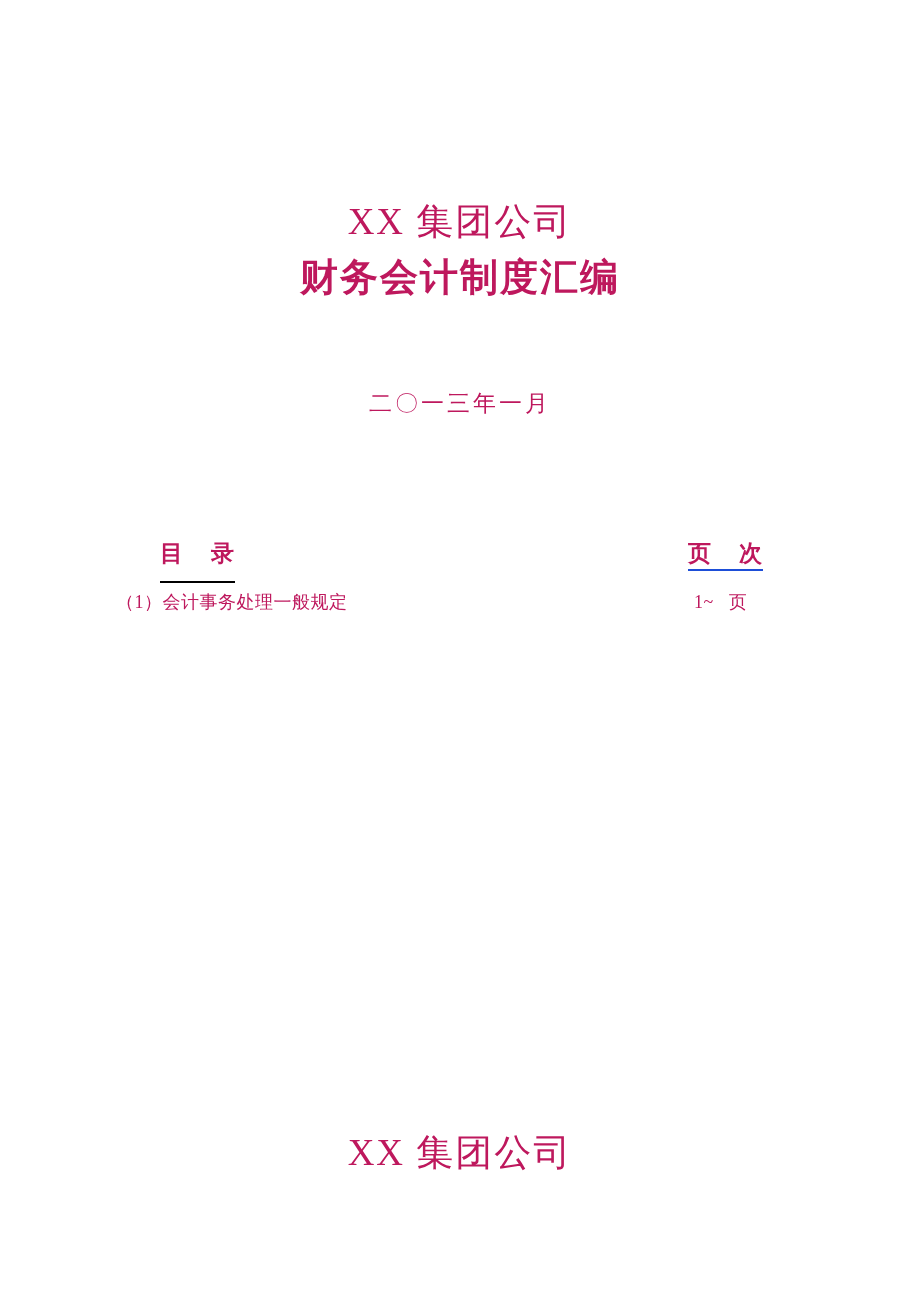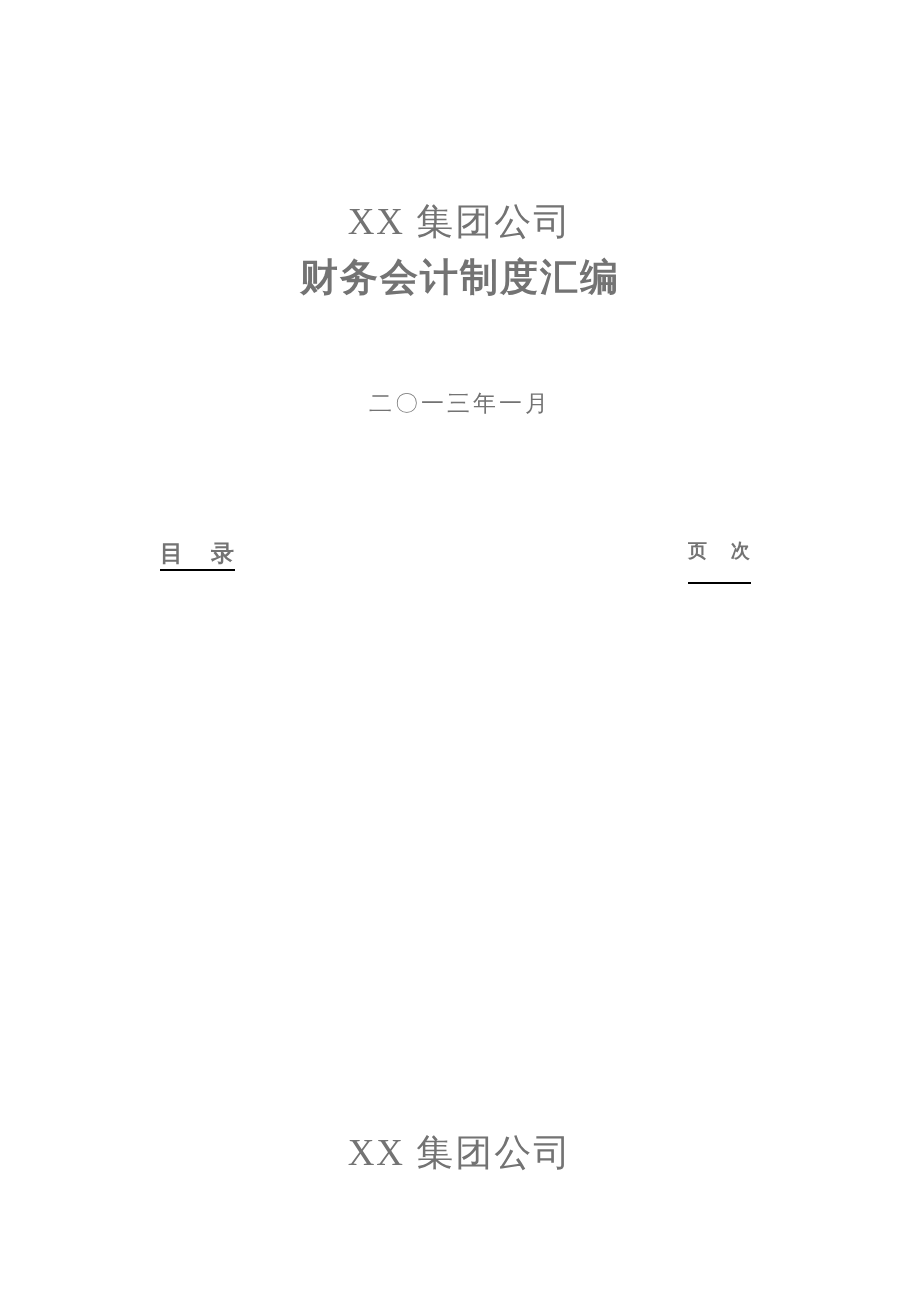--- a/index.html
+++ b/index.html
@@ -10,21 +10,21 @@
     background: #ffffff;
   }
   .page {
     position: relative;
     width: 920px;
     height: 1302px;
     background: #ffffff;
     margin: 0 auto;
     overflow: hidden;
     font-family: "Liberation Serif", "DejaVu Serif", serif;
-    color: #737373;
+    color: #be185d;
   }
 
   
   .title-block {
     position: absolute;
     top: 196px;
     left: 0;
     width: 920px;
     text-align: center;
   }
@@ -65,33 +65,33 @@
   }
   .toc-header-left {
     position: absolute;
     left: 160px;
     top: 0;
     font-family: "DejaVu Sans", "Liberation Sans", sans-serif;
     font-weight: bold;
     font-size: 23px;
     letter-spacing: 1px;
     border-bottom: 2px solid #000;
-    padding-bottom: 0;
+    padding-bottom: 12px;
     white-space: pre;
   }
   .toc-header-right {
     position: absolute;
     left: 688px;
     top: 0;
     font-family: "DejaVu Sans", "Liberation Sans", sans-serif;
     font-weight: bold;
-    font-size: 19px;
+    font-size: 23px;
     letter-spacing: 1px;
-    border-bottom: 2px solid #000000;
-    padding-bottom: 18px;
+    border-bottom: 2px solid #1d4ed8;
+    padding-bottom: 0;
     white-space: pre;
   }
 
   
   .toc-list {
     position: absolute;
     top: 590px;
     left: 0;
     width: 920px;
   }
@@ -142,16 +142,22 @@
     <div class="title-line-2">财务会计制度汇编</div>
   </div>
 
   <div class="date-line">二〇一三年一月</div>
 
   <div class="toc-header">
     <div class="toc-header-left">目   录</div>
     <div class="toc-header-right">页   次</div>
   </div>
 
+  <div class="toc-list">
+    <div class="toc-row">
+      <div class="entry">（1）会计事务处理一般规定</div>
+      <div class="pages">1~   页</div>
+    </div>
+  </div>
 
   <div class="footer">XX 集团公司</div>
 
 </div>
 
 </body></html>

